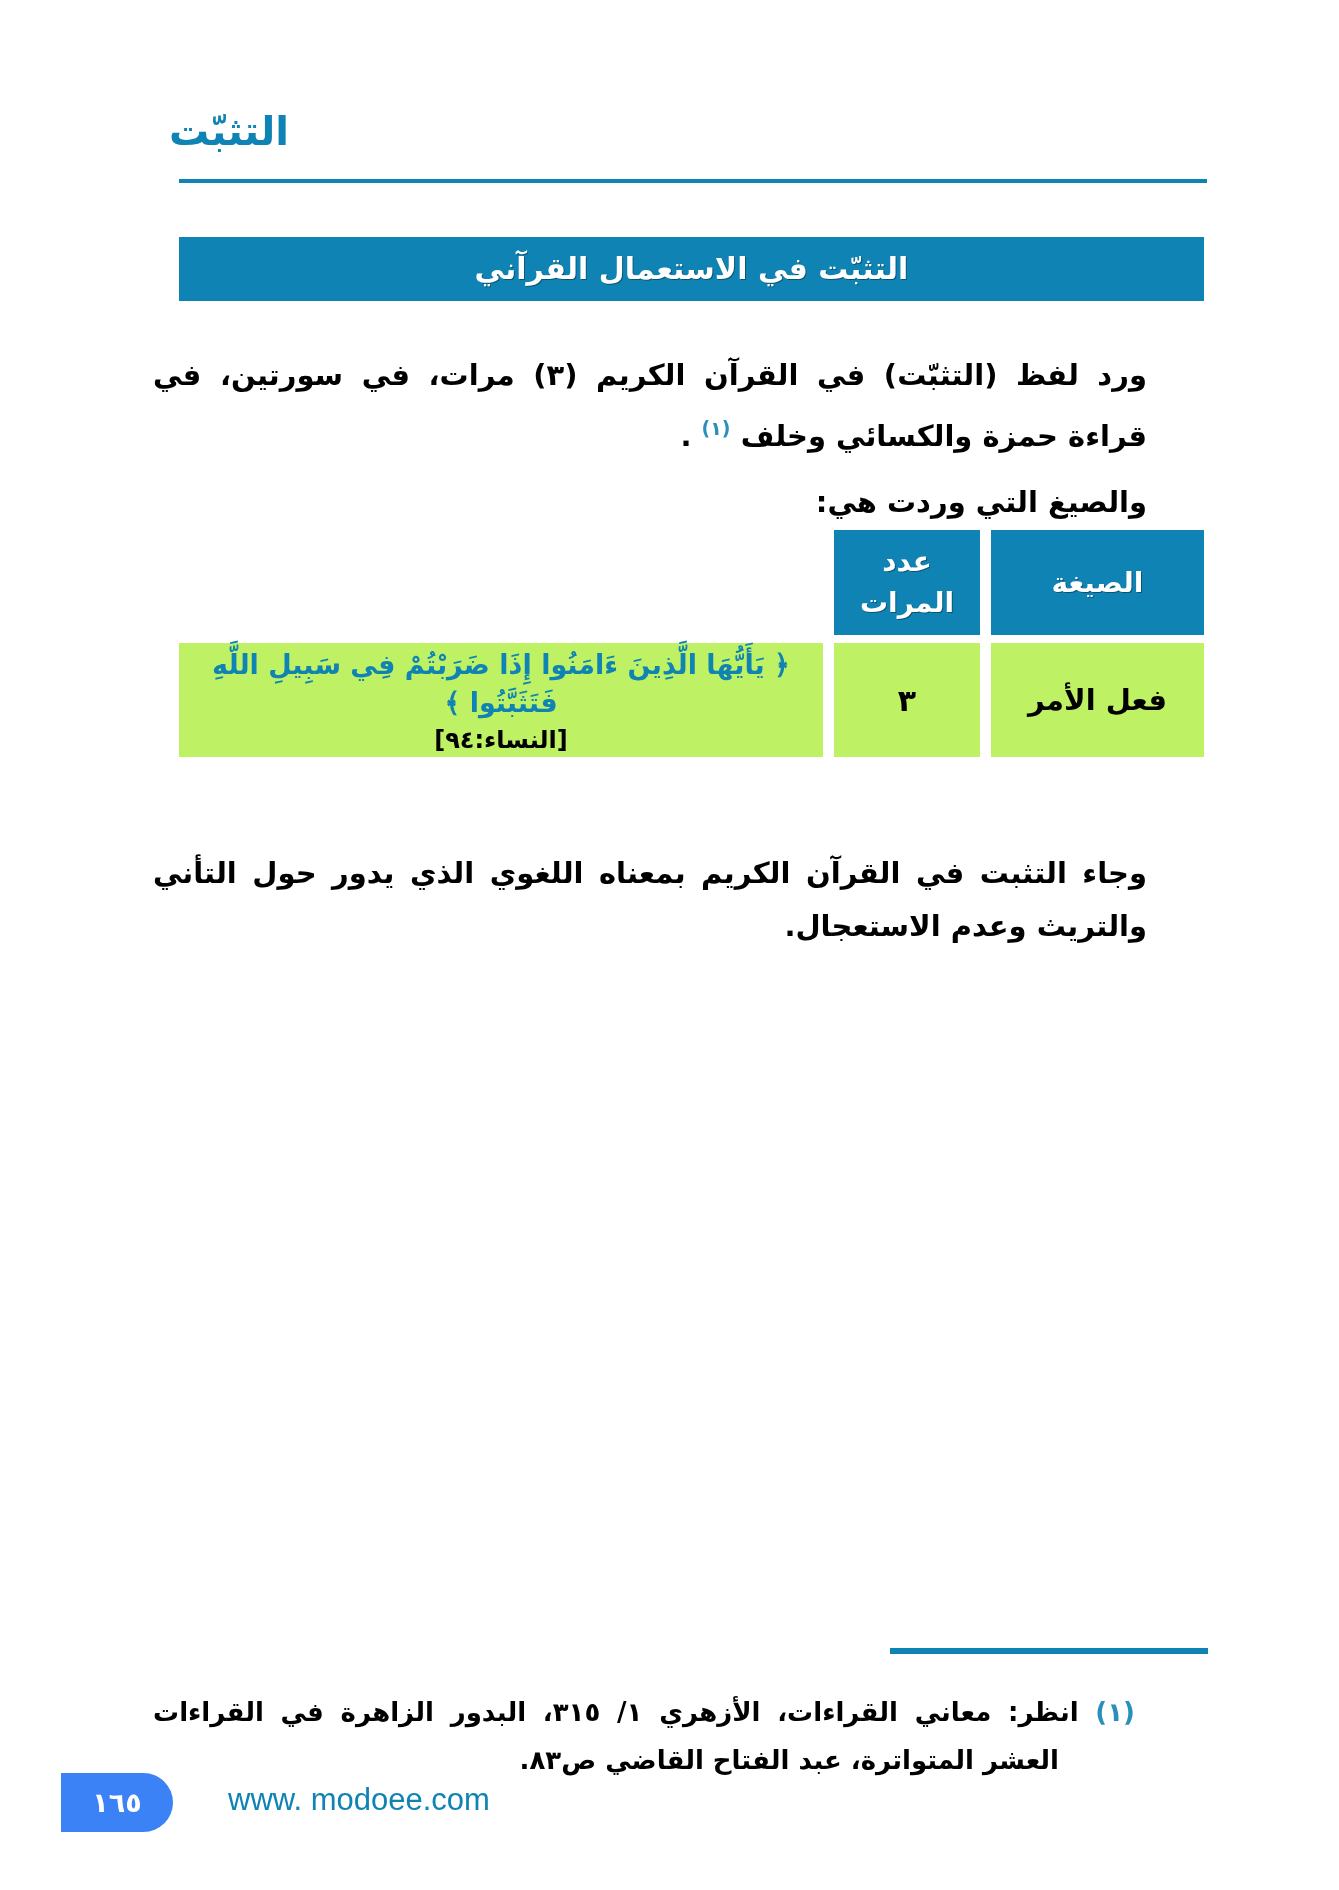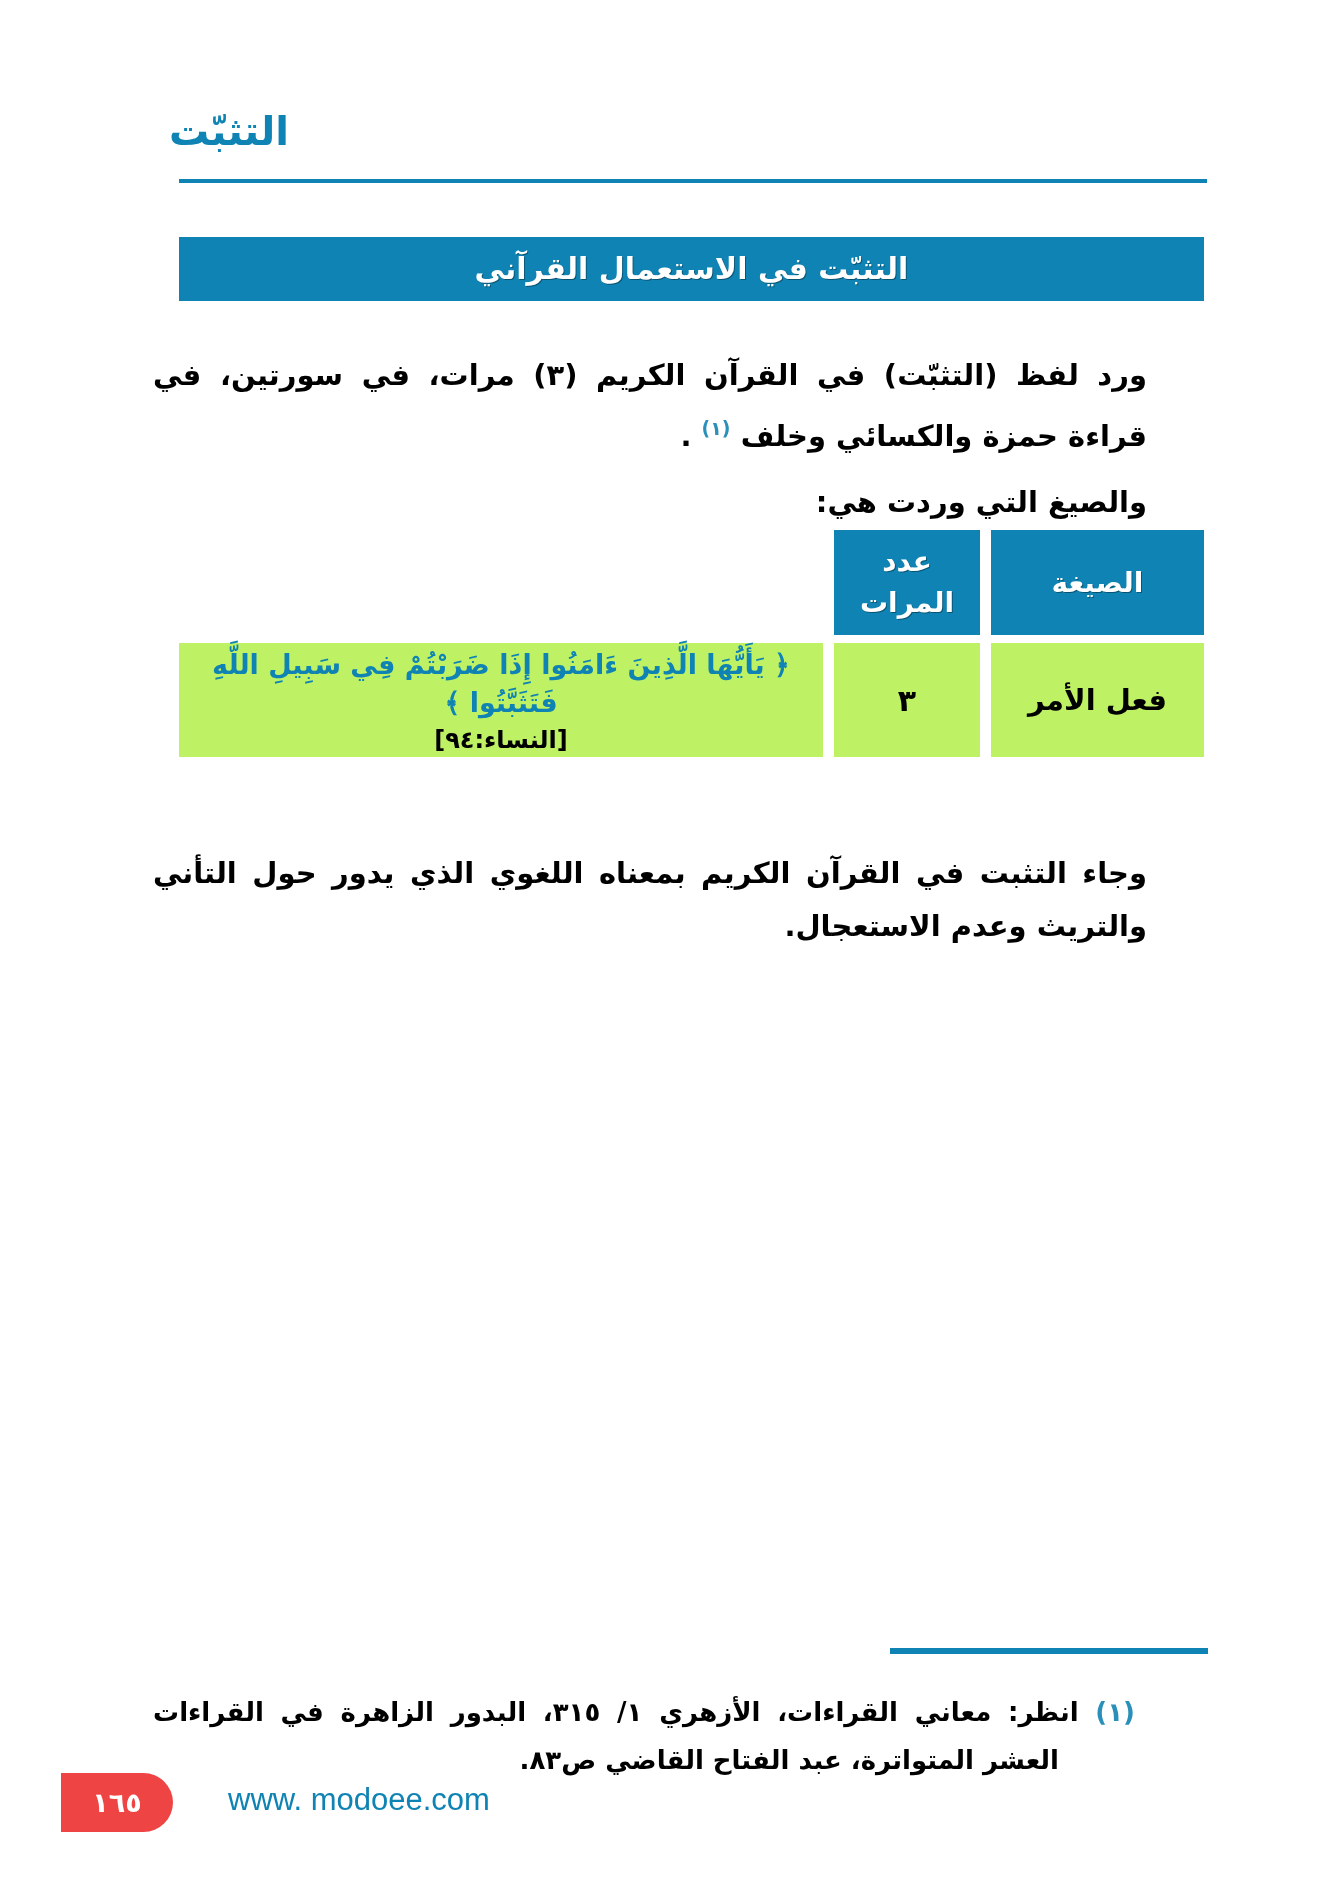--- a/index.html
+++ b/index.html
@@ -108,21 +108,21 @@
     font-weight:bold;color:#000;
     text-align:justify;
     padding-right:76px;text-indent:-76px;
   }
   .footnote .fn-marker{color:#2a90ba;}
   
   .page-tab{
     position:absolute;
     left:0;top:1773px;
     width:112px;height:59px;
-    background:#ef4444;
+    background:#3b82f6;
     border-radius:0 30px 30px 0;
     color:#ffffff;
     font-size:27px;font-weight:bold;
     display:flex;align-items:center;justify-content:center;
   }
   .website{
     position:absolute;
     left:167px;top:1782px;
     direction:ltr;
     color:#0f83b3;

